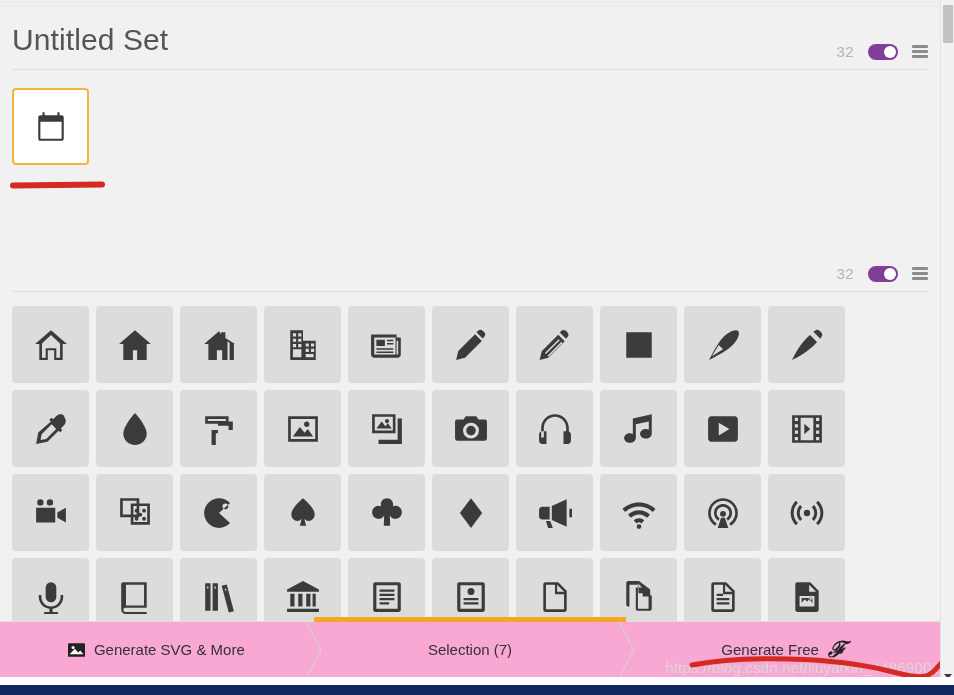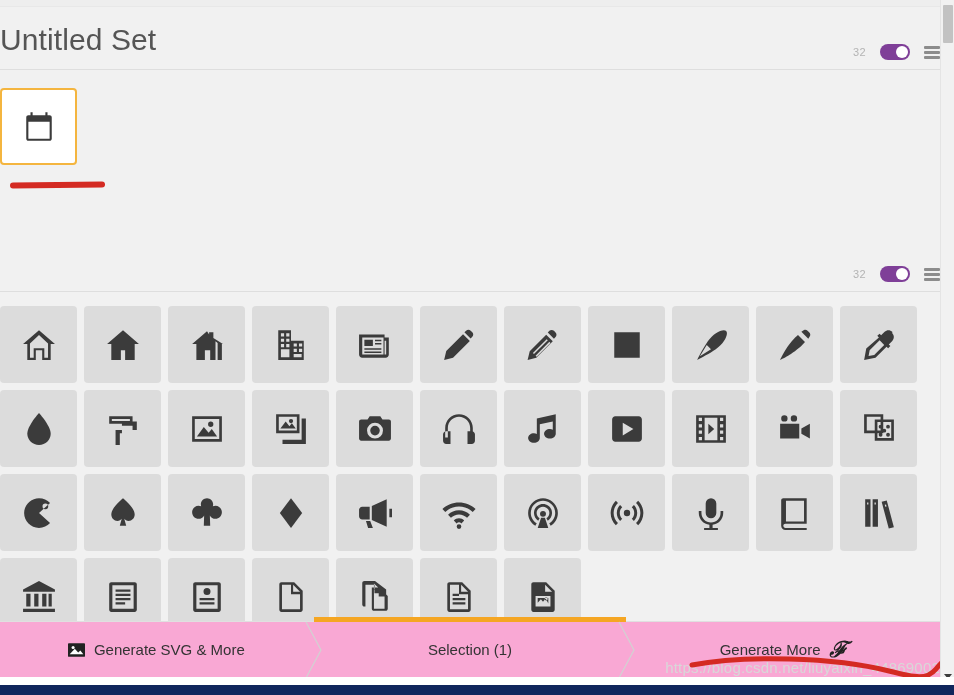--- a/index.html
+++ b/index.html
@@ -34,21 +34,21 @@
   .viewport {
     position: absolute;
     top: 8px; left: 0;
     width: 940px;
     height: 687px;
     overflow: hidden;
     background: #f1f1f1;
   }
 
   
-  .set { padding: 0 0; }
+  .set { padding: 0 12px; }
 
   .set-header {
     position: relative;
     height: 62px;
     border-bottom: 1px solid #dedede;
     display: flex;
     align-items: flex-end;
   }
 
   .set-title {
@@ -64,21 +64,21 @@
   .set-tools {
     position: absolute;
     right: 0;
     bottom: 9px;
     display: flex;
     align-items: center;
     gap: 14px;
   }
 
   .set-count {
-    font-size: 11px;
+    font-size: 15px;
     color: #b4b4b4;
     letter-spacing: 0.4px;
   }
 
   
   .toggle {
     position: relative;
     width: 30px;
     height: 16px;
     border-radius: 8px;
@@ -664,31 +664,31 @@
       <span class="tb-label">Generate SVG &amp; More</span>
     </div>
 
     <div class="tb-divider">
       <svg viewBox="0 0 27 56" preserveAspectRatio="none">
         <path d="M6 0 L21 28 L6 56"></path>
       </svg>
     </div>
 
     <div class="tb-section active">
-      <span class="tb-label">Selection (1)</span>
+      <span class="tb-label">Selection (7)</span>
     </div>
 
     <div class="tb-divider">
       <svg viewBox="0 0 27 56" preserveAspectRatio="none">
         <path d="M6 0 L21 28 L6 56"></path>
       </svg>
     </div>
 
     <div class="tb-section">
-      <span class="tb-label">Generate More</span>
+      <span class="tb-label">Generate Free</span>
       <span class="tb-icon-font">ℱ</span>
     </div>
 
   </div>
 
   <div class="watermark">https://blog.csdn.net/liuyaixin_44869002</div>
   <div class="annot-squiggle">
     <svg viewBox="0 0 270 40" preserveAspectRatio="none" aria-hidden="true">
       <path d="M8 18 C60 8, 150 10, 205 24 C232 31, 243 33, 252 22 C256 17, 259 14, 262 12"></path>
     </svg>

